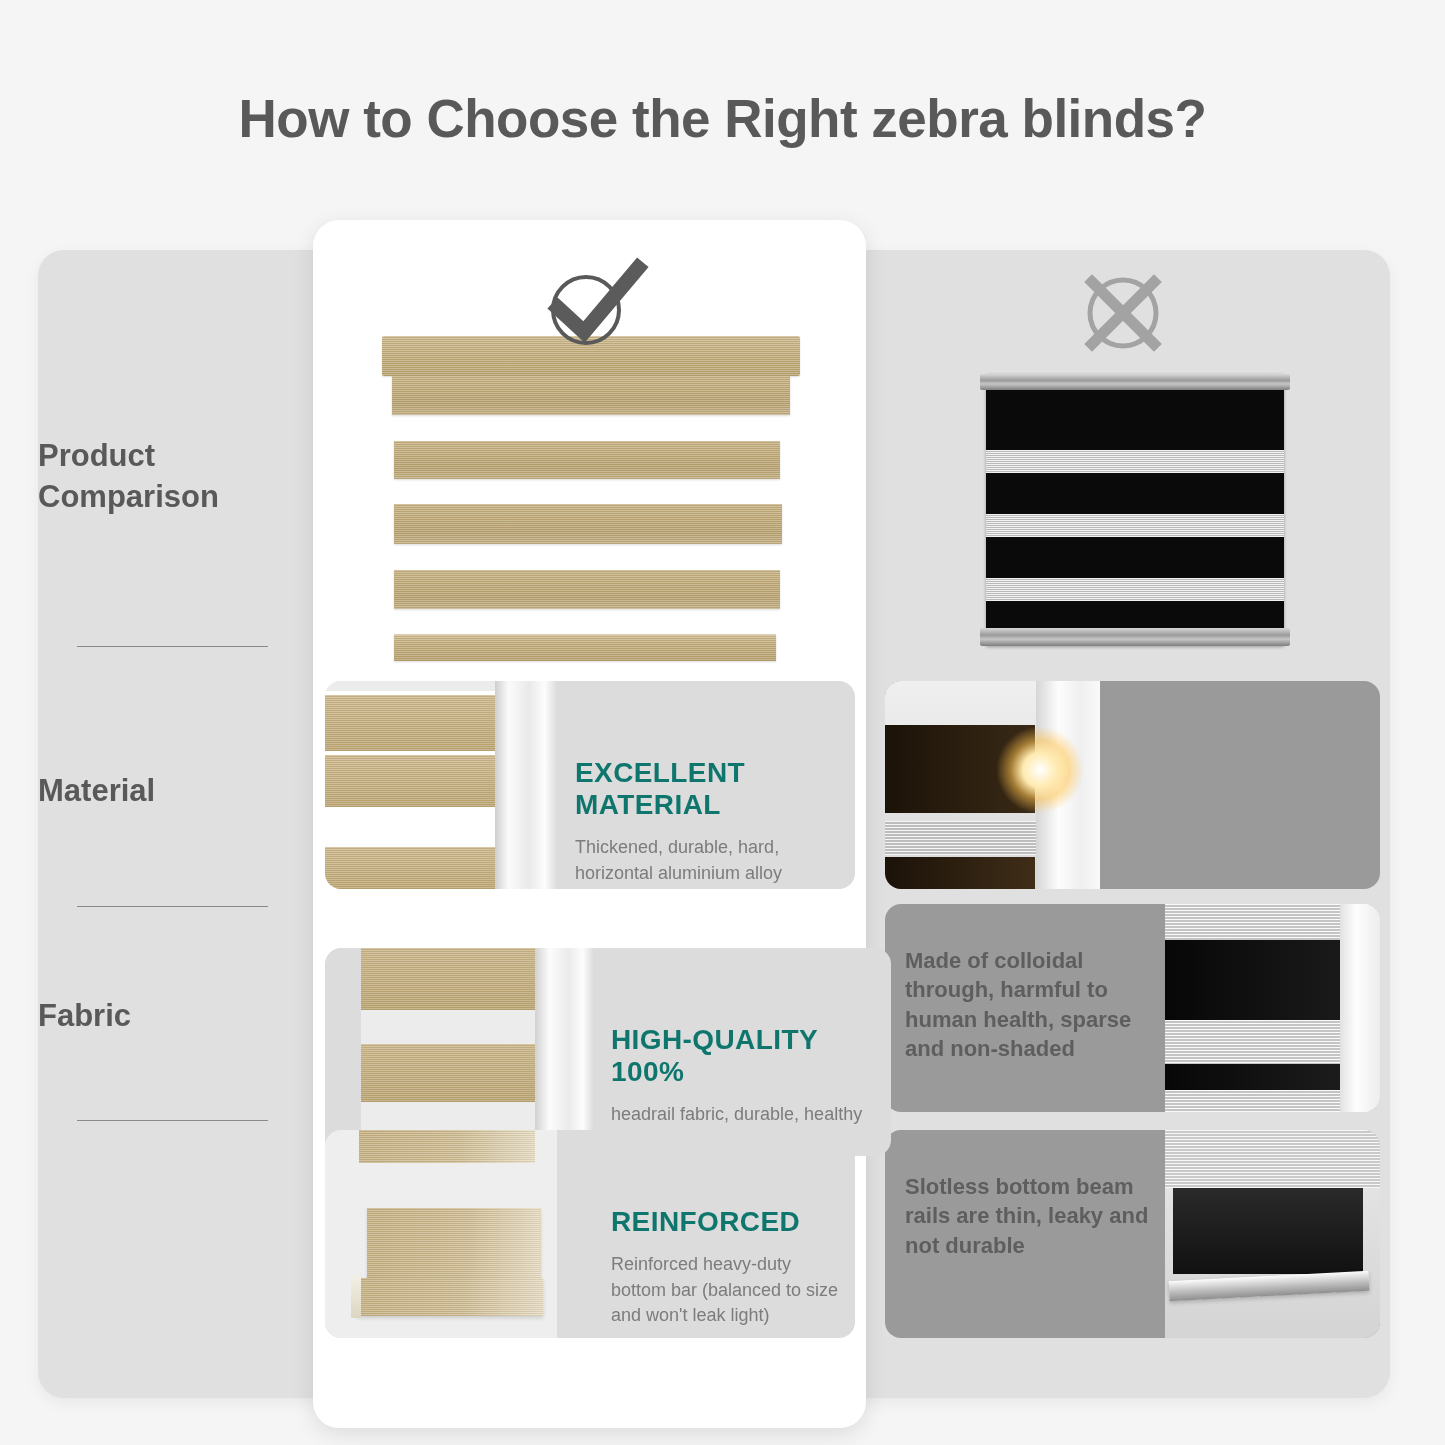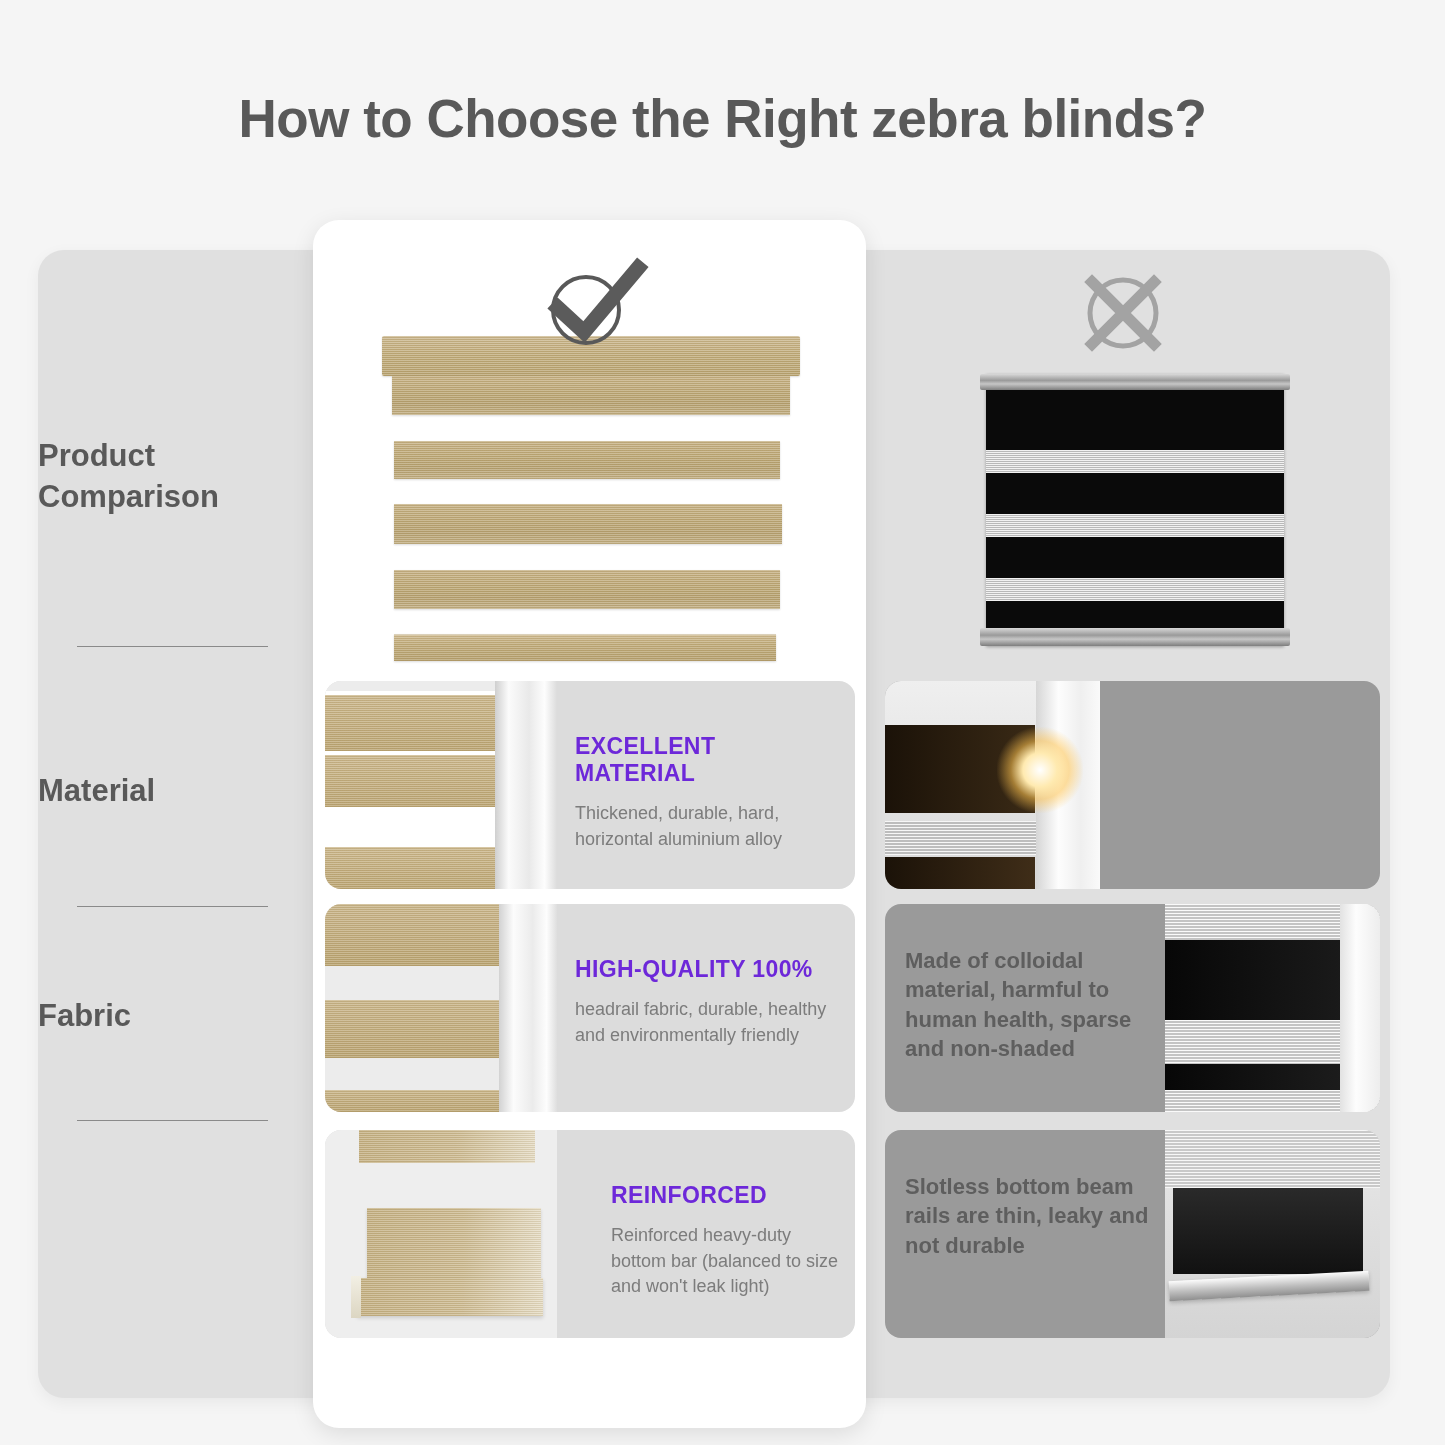--- a/index.html
+++ b/index.html
@@ -121,27 +121,28 @@
   #sheer-2{top:148px;}
   #sheer-3{top:212px;}
 
   
   .feat-card{
     position:absolute;left:325px;width:530px;height:208px;
     background:#dcdcdc;border-radius:16px;overflow:hidden;z-index:7;
     display:flex;
   }
   #feat-0{top:681px;}
-  #feat-1{top:904px;}
+  #feat-1{top:948px;padding-left:36px;}
   #feat-2{top:1130px;gap:36px;}
   .feat-photo{position:relative;width:232px;height:208px;flex:0 0 232px;overflow:hidden;}
   .feat-text{flex:1;padding:52px 16px 0 18px;box-sizing:border-box;}
   .feat-head{
-    font-size:23px;font-weight:bold;color:#6d28d9;letter-spacing:.4px;
+    font-size:28px;font-weight:bold;color:#0f766e;letter-spacing:.4px;
     margin-bottom:14px;
+    margin-top:24px;
   }
   .feat-body{font-size:18px;color:#7c7c7c;line-height:1.42;}
 
   
   #photo-0{background:#ececec;}
   #photo-0 .frame{
     position:absolute;right:0;top:0;width:62px;height:208px;
     background:linear-gradient(90deg,#cfcfcf 0%,#fbfbfb 22%,#e9e9e9 55%,#fdfdfd 80%,#dcdcdc 100%);
   }
   #photo-0 .pane{position:absolute;left:0;top:10px;width:178px;height:198px;background:#fff;}
@@ -351,21 +352,21 @@
     <div class="dark"></div>
     <div class="slats"></div>
     <div class="dark2"></div>
     <div class="wframe"></div>
     <div class="flare"></div>
     <span class="sr">Sunlight leaking through deformed blind at window frame</span>
   </div>
 </div>
 
 <div class="neg-card" id="neg-1">
-  <div class="neg-text">Made of colloidal material, harmful to human health, sparse and non-shaded</div>
+  <div class="neg-text">Made of colloidal through, harmful to human health, sparse and non-shaded</div>
   <div class="neg-photo" id="negphoto-1">
     <div class="sheer s1"></div>
     <div class="blk"></div>
     <div class="sheer s2"></div>
     <div class="blk2"></div>
     <div class="sheer s3"></div>
     <div class="wframe"></div>
     <span class="sr">Sparse black blind with translucent bands</span>
   </div>
 </div>

